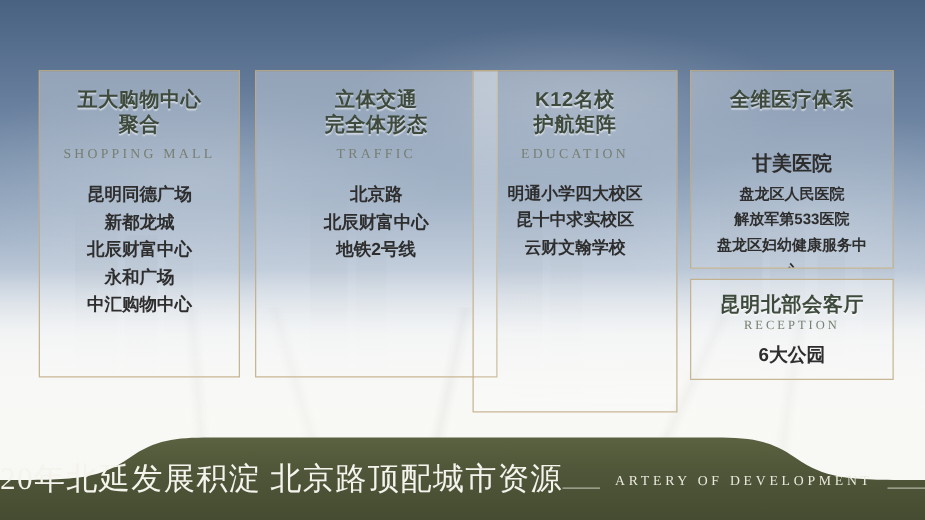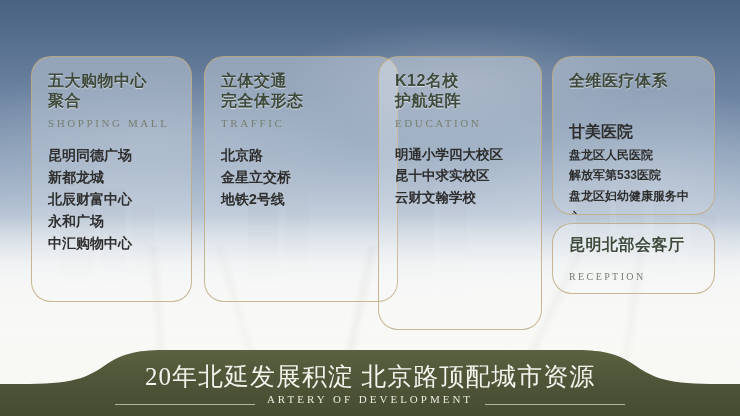--- a/index.html
+++ b/index.html
@@ -77,23 +77,24 @@
       linear-gradient(86deg,  rgba(0,0,0,0) 21%, rgba(150,150,145,.22) 22%, rgba(0,0,0,0) 23%),
       linear-gradient(115deg, rgba(0,0,0,0) 70%, rgba(150,150,145,.24) 71%, rgba(0,0,0,0) 72%),
       linear-gradient(74deg,  rgba(0,0,0,0) 33%, rgba(150,150,145,.18) 34%, rgba(0,0,0,0) 35%),
       linear-gradient(98deg,  rgba(0,0,0,0) 83%, rgba(150,150,145,.20) 84%, rgba(0,0,0,0) 85%);
   }
 
   
   .card {
     position:absolute;
     border:1px solid rgba(190,170,130,.85);
-    border-radius:20px;
+    border-radius:0;
     background:linear-gradient(180deg, rgba(255,255,255,.34) 0%, rgba(255,255,255,.18) 45%, rgba(255,255,255,.10) 100%);
     padding:14px 16px 10px;
+    text-align:center;
     overflow:hidden;
   }
 
   .card-title {
     font-size:16px;
     font-weight:bold;
     line-height:1.22;
     color:#3e4a3c;
     letter-spacing:.5px;
     white-space:pre-line;
@@ -114,45 +115,45 @@
     line-height:1.58;
     color:#2e2e2e;
     white-space:pre-line;
   }
 
   
   #card-mall      { left:31px;  top:56px;  width:161px; height:246px; }
   #card-traffic   { left:204px; top:56px;  width:194px; height:246px; }
   #card-education { left:378px; top:56px;  width:164px; height:274px; }
   #card-medical   { left:552px; top:56px;  width:163px; height:159px; }
-  #card-reception { left:552px; top:223px; width:163px; height:71px;  padding-top:11px; }
+  #card-reception { left:552px; top:223px; width:163px; height:81px;  padding-top:11px; }
 
   
   #card-education .card-body { font-size:13.5px; }
 
   
   #card-medical .card-body { margin-top:10px; font-size:12px; line-height:1.72; }
   #card-medical .lead {
     display:block;
     font-size:16px;
     line-height:1.35;
     margin-bottom:2px;
   }
 
   #card-reception .card-title { font-size:16px; }
-  #card-reception .card-sub   { margin-top:16px; font-size:10px; letter-spacing:2.4px; }
+  #card-reception .card-sub   { margin-top:0; font-size:10px; letter-spacing:2.4px; }
   #card-reception .card-body  { margin-top:7px; font-size:15px; }
   .banner-shape {
     position:absolute; left:0; right:0; bottom:0; height:68px;
   }
   .banner-shape svg { display:block; width:100%; height:100%; }
 
   .banner-inner {
     position:absolute; left:0; right:0; bottom:0; height:68px;
-    display:flex; flex-direction:column;
+    display:flex; flex-direction:row;
     align-items:center; justify-content:center;
     padding-top:4px;
   }
   .banner-title {
     font-size:25px;
     letter-spacing:1px;
     color:#f4f3ec;
     font-family:"Liberation Serif", serif;
     white-space:nowrap;
     line-height:1.12;
@@ -191,21 +192,21 @@
 北辰财富中心
 永和广场
 中汇购物中心</div>
   </div>
 
   <div class="card" id="card-traffic">
     <div class="card-title">立体交通
 完全体形态</div>
     <div class="card-sub">TRAFFIC</div>
     <div class="card-body">北京路
-金星立交桥
+北辰财富中心
 地铁2号线</div>
   </div>
 
   <div class="card" id="card-education">
     <div class="card-title">K12名校
 护航矩阵</div>
     <div class="card-sub">EDUCATION</div>
     <div class="card-body">明通小学四大校区
 昆十中求实校区
 云财文翰学校</div>

